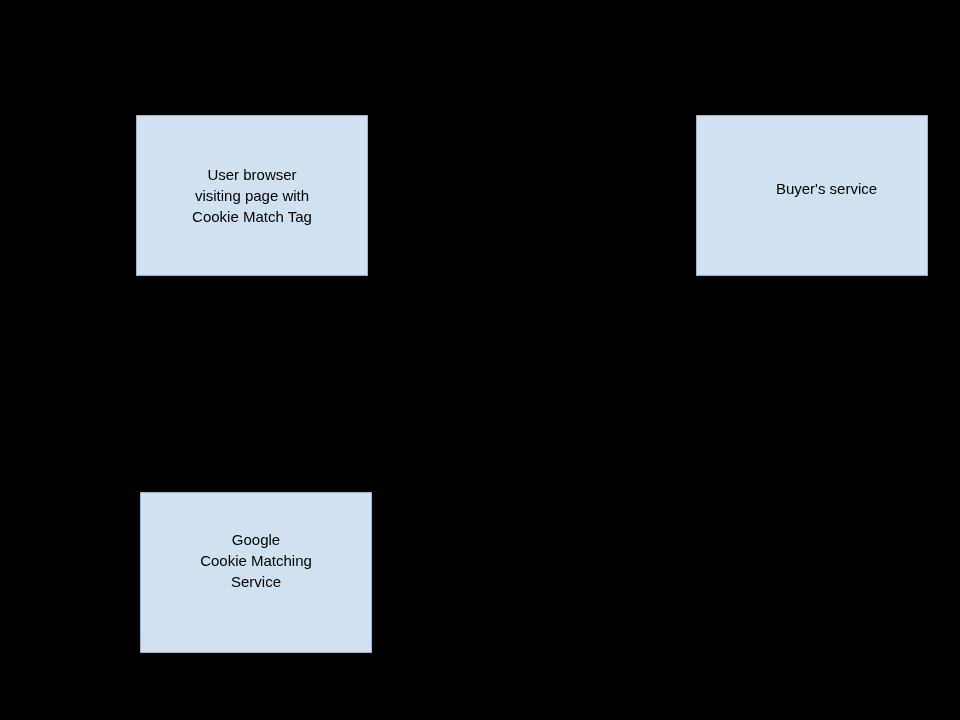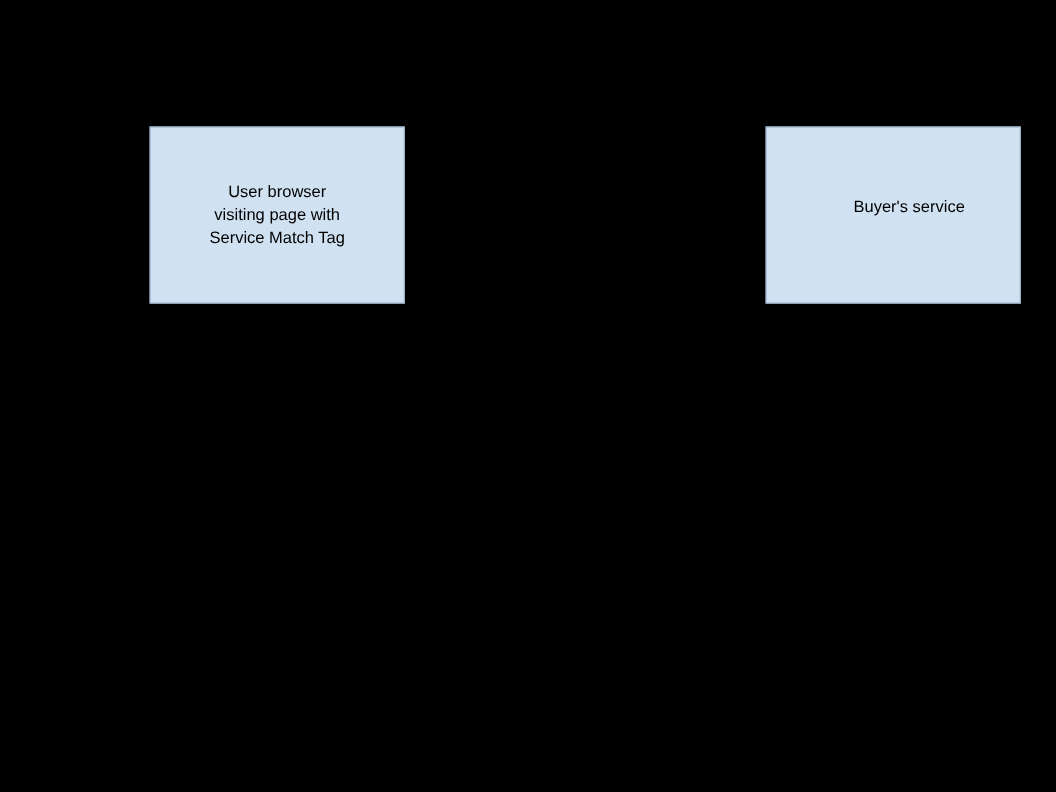--- a/index.html
+++ b/index.html
@@ -96,21 +96,26 @@
     </g>
     <g>
       <line class="connector-line" x1="254" y1="276" x2="254" y2="484"></line>
       <polygon class="connector-head" points="254,484 249,474 259,474"></polygon>
     </g>
   </svg>
 
   <div class="node" id="node-user-browser">
     <div class="node-label">User browser
 visiting page with
-Service Match Tag</div>
+Cookie Match Tag</div>
   </div>
 
   <div class="node" id="node-buyers-service">
     <div class="node-label">Buyer's service</div>
   </div>
 
+  <div class="node" id="node-google-cms">
+    <div class="node-label">Google
+Cookie Matching
+Service</div>
+  </div>
 
 </div>
 
 </body></html>

